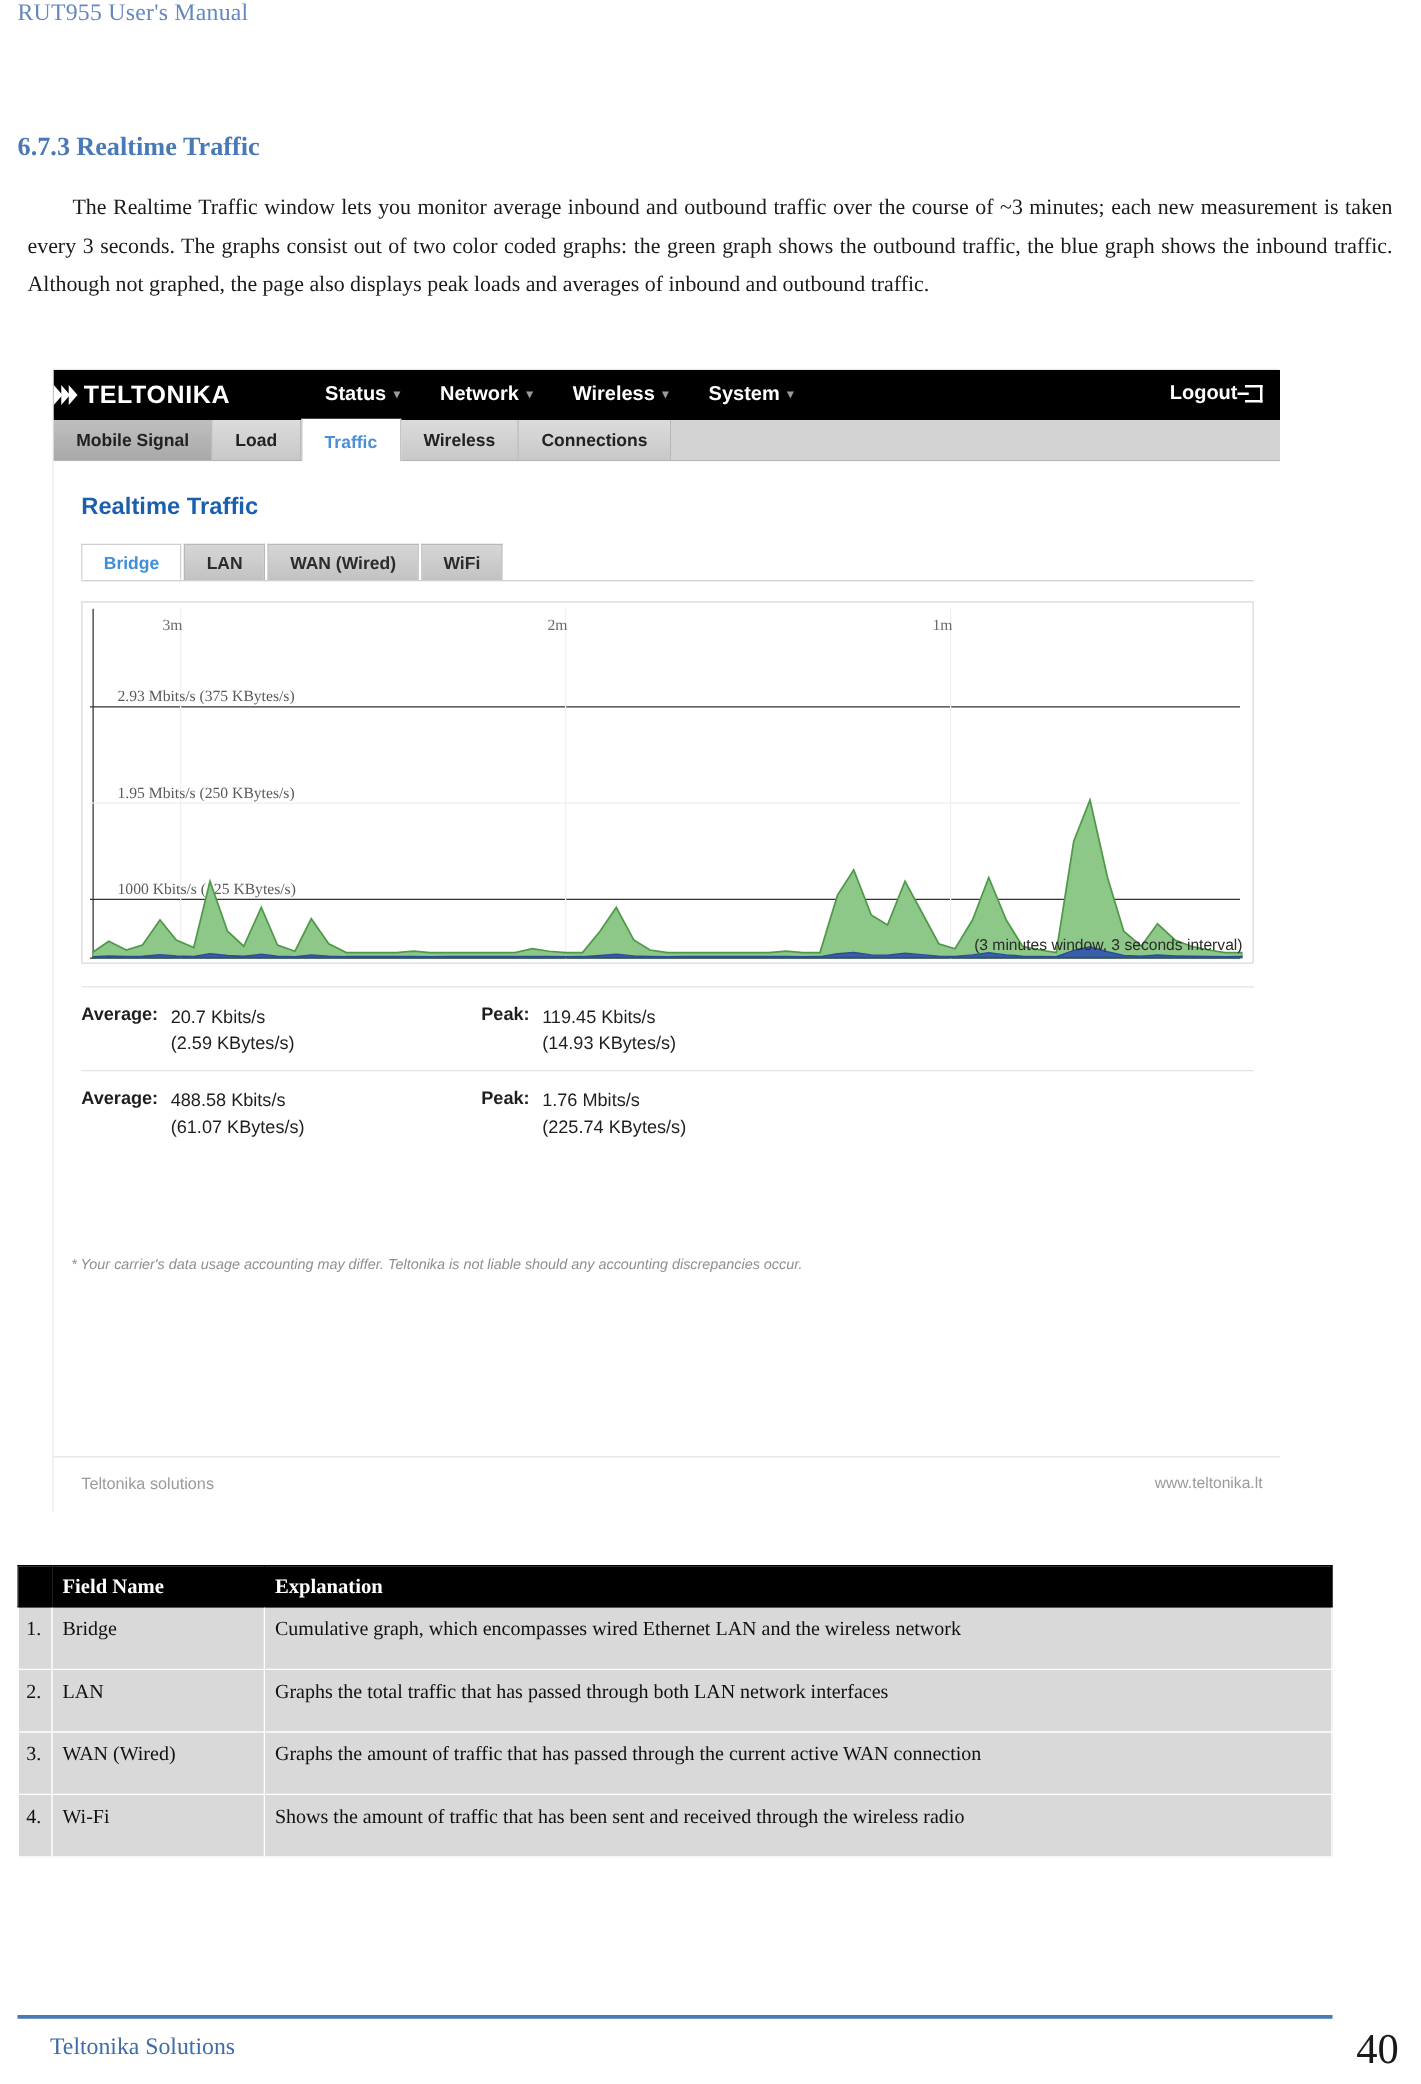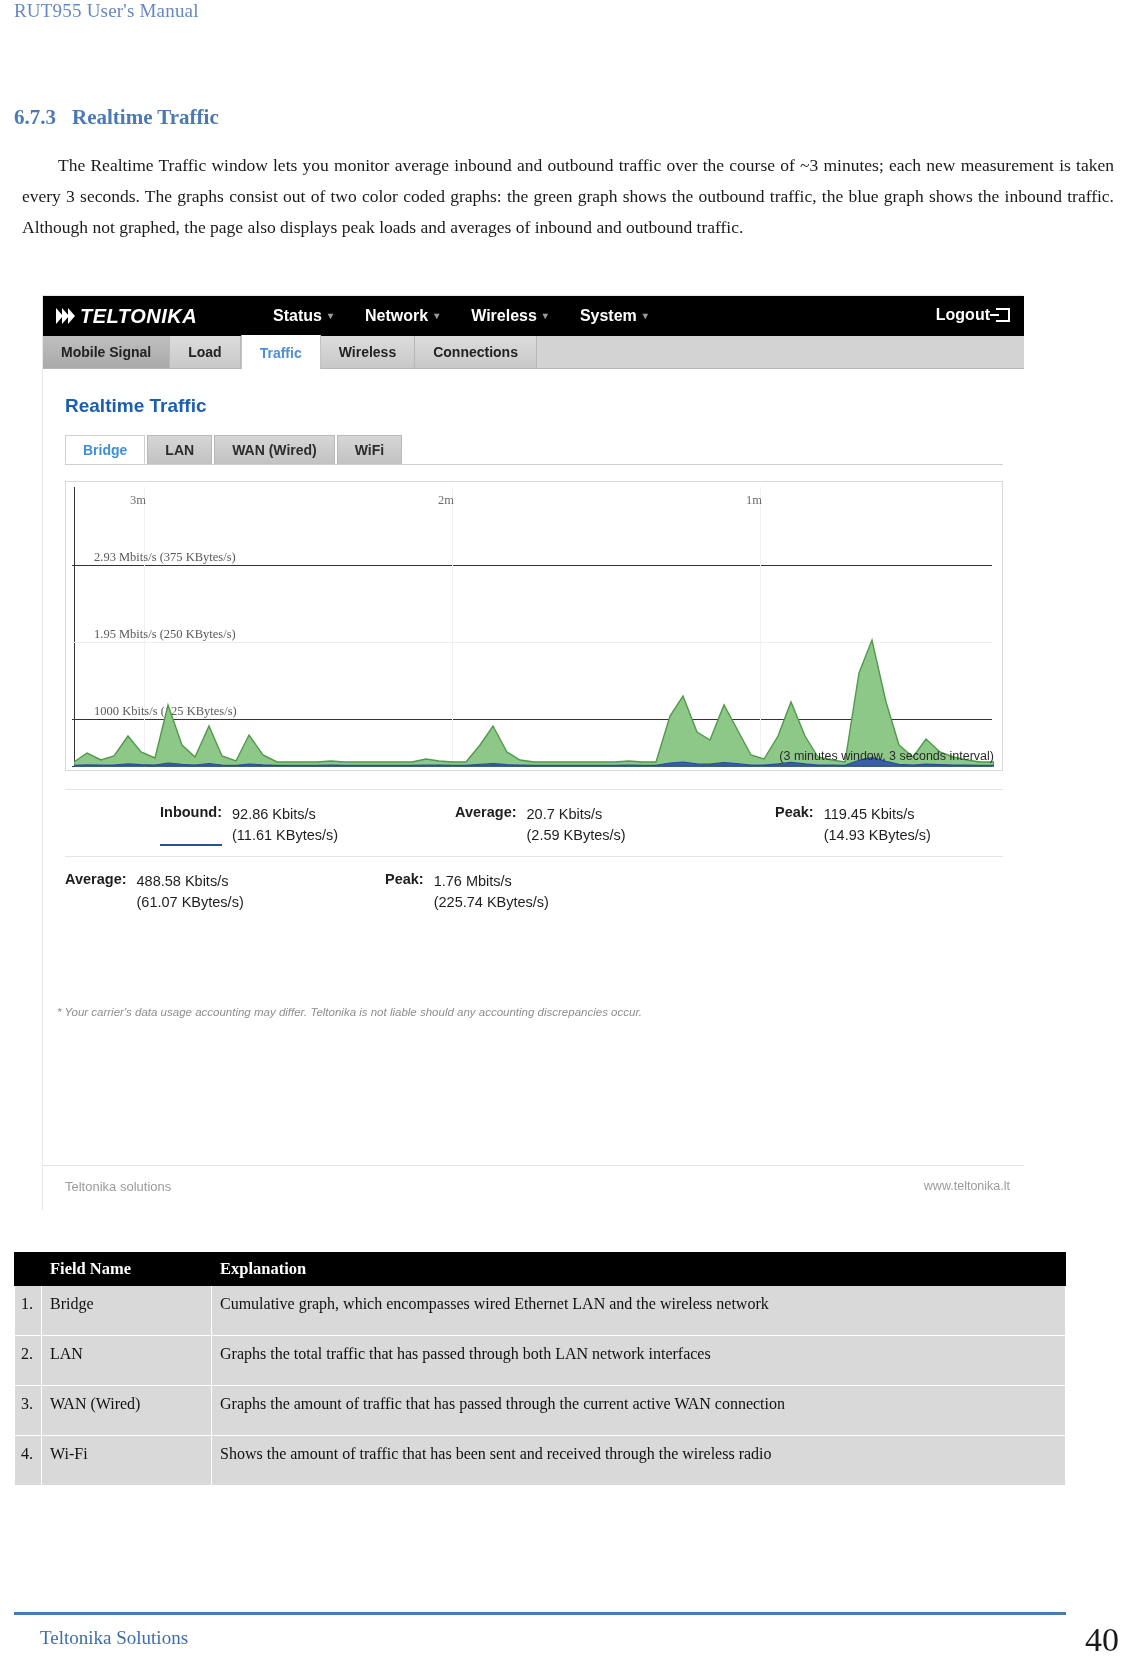--- a/index.html
+++ b/index.html
@@ -17,21 +17,21 @@
     position:absolute; left:14px; top:0px;
     font-family:"Liberation Serif", serif;
     font-size:19px; color:#6688c0; letter-spacing:0.2px;
   }
 
   .section-heading {
     position:absolute; left:14px; top:105px;
     font-family:"Liberation Serif", serif;
     font-weight:bold; font-size:21px; color:#4a7ab5;
   }
-  .section-heading .num { margin-right:16px; }
+  .section-heading .num { margin-right:5px; }
 
   .body-par {
     position:absolute; left:22px; top:150px; width:1092px;
     font-family:"Liberation Serif", serif;
     font-size:17.5px; line-height:31px; color:#1a1a1a;
     text-align:justify;
     text-indent:36px;
   }
 
   
@@ -42,22 +42,22 @@
     border:1px solid #e8e8e8;
   }
 
   
   .navbar {
     position:absolute; left:0; top:0; width:981px; height:40px;
     background:#000000;
     display:flex; align-items:center;
   }
   .brand {
-    margin-left:13px;
-    color:#ffffff; font-weight:bold; font-style:italic;
+    margin-left:0;
+    color:#ffffff; font-weight:bold; 
     font-size:20px; letter-spacing:0.5px;
     display:flex; align-items:center;
   }
   .brand-mark {
     display:inline-block; width:22px; height:16px; margin-right:2px;
     position:relative;
   }
   .brand-mark span {
     position:absolute; top:0; width:0; height:0;
     border-top:8px solid transparent; border-bottom:8px solid transparent;
@@ -344,27 +344,20 @@
           <path d="M0,278.3 L13,277.9 L27,278.1 L40,278 L54,276.9 L67,277.7 L81,278.1 L94,276 L108,277.4 L121,278 L135,276.5 L148,278 L162,278.3 L175,277 L189,277.9 L203,278.3 L216,278.3 L230,278.3 L243,278.3 L257,278.2 L270,278.3 L284,278.3 L297,278.3 L311,278.3 L325,278.3 L338,278.3 L352,278.1 L365,278.2 L379,278.3 L392,278.3 L406,277.4 L419,276.5 L433,277.7 L446,278.1 L460,278.3 L474,278.3 L487,278.3 L501,278.3 L514,278.3 L528,278.3 L541,278.3 L555,278.2 L568,278.3 L582,278.3 L596,276 L609,275 L623,276.9 L636,277.2 L650,275.6 L663,276.7 L677,278 L690,278.1 L704,276.9 L717,275.3 L731,276.9 L744,278 L758,278.1 L771,278.3 L785,273.3 L798,270.4 L812,274.4 L825,277.4 L839,278 L852,277.1 L866,277.7 L879,278 L893,278.1 L906,278.3 L920,278.3 L920,279 L0,279 Z" fill="#3b5ea8" stroke="#2b4e9b" stroke-width="1.2"></path>
         </svg>
 
         <div class="window-note">(3 minutes window, 3 seconds interval)</div>
       </div>
     </div>
 
     <div class="statsblock">
 
       <div class="statsrow first">
-        <div class="stat-cell c1">
-          <span class="stat-key inb">Inbound:</span>
-          <span class="stat-val">
-            <span>92.86 Kbits/s</span>
-            <span class="sub">(11.61 KBytes/s)</span>
-          </span>
-        </div>
         <div class="stat-cell c2">
           <span class="stat-key">Average:</span>
           <span class="stat-val">
             <span>20.7 Kbits/s</span>
             <span class="sub">(2.59 KBytes/s)</span>
           </span>
         </div>
         <div class="stat-cell c3">
           <span class="stat-key">Peak:</span>
           <span class="stat-val">

